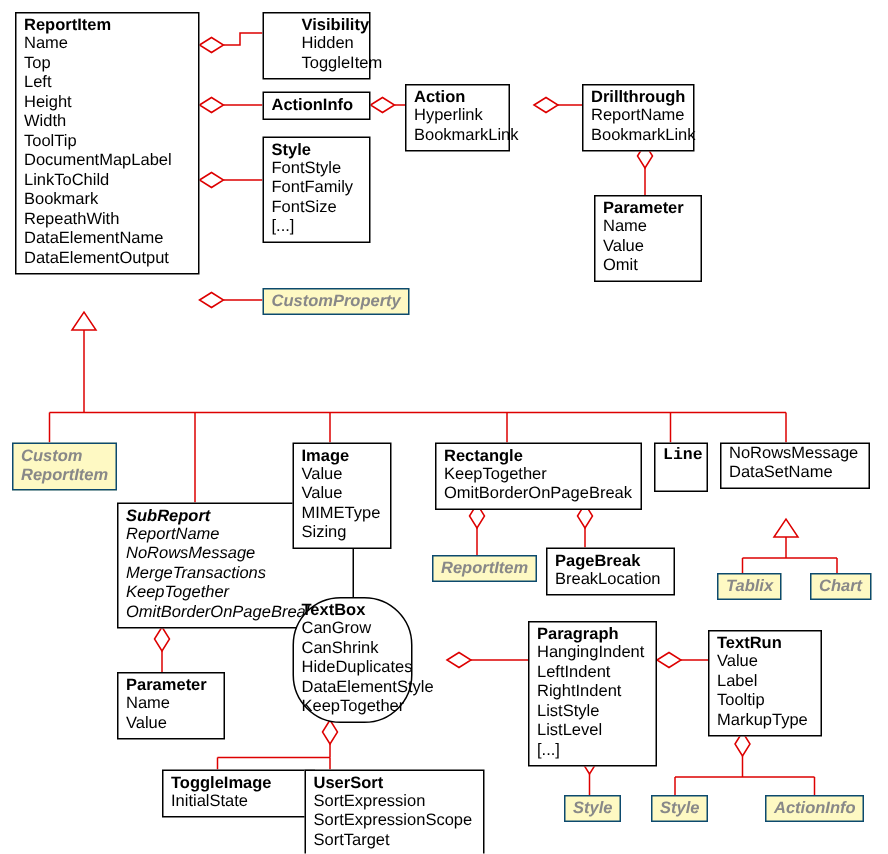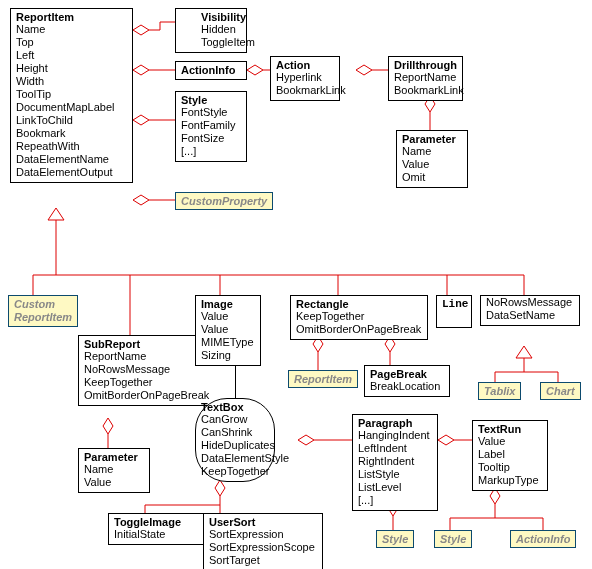--- a/index.html
+++ b/index.html
@@ -198,25 +198,26 @@
       <div>Value</div>
       <div>Omit</div>
     </div>
 </div>
 
 <div class="ref" style="left:8px;top:295px;line-height:13px;">
   <span style="white-space:pre;">Custom
 ReportItem</span>
 </div>
 
-<div class="box" style="left:78px;top:335px;width:158px;">
+<div class="box" style="left:78px;top:335px;width:158px;font-style:italic;">
   <div class="box-title">SubReport</div>
   <div class="box-body">
       <div>ReportName</div>
       <div>NoRowsMessage</div>
+      <div>MergeTransactions</div>
       <div>KeepTogether</div>
       <div>OmitBorderOnPageBreak</div>
     </div>
 </div>
 
 <div class="box" style="left:78px;top:448px;width:72px;">
   <div class="box-title">Parameter</div>
   <div class="box-body">
       <div>Name</div>
       <div>Value</div>

